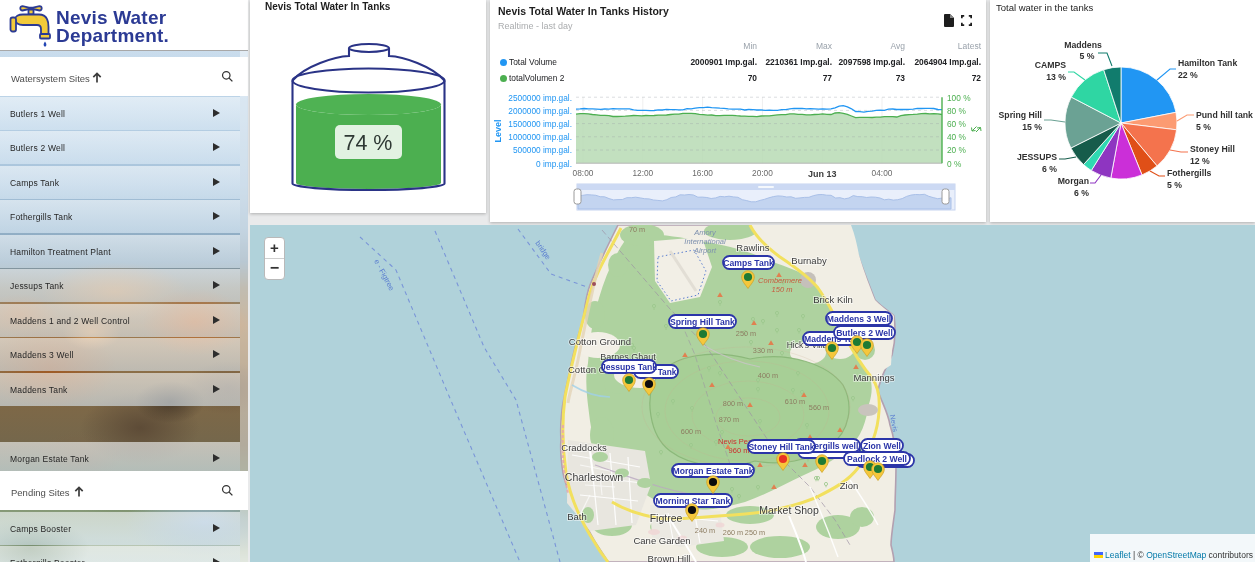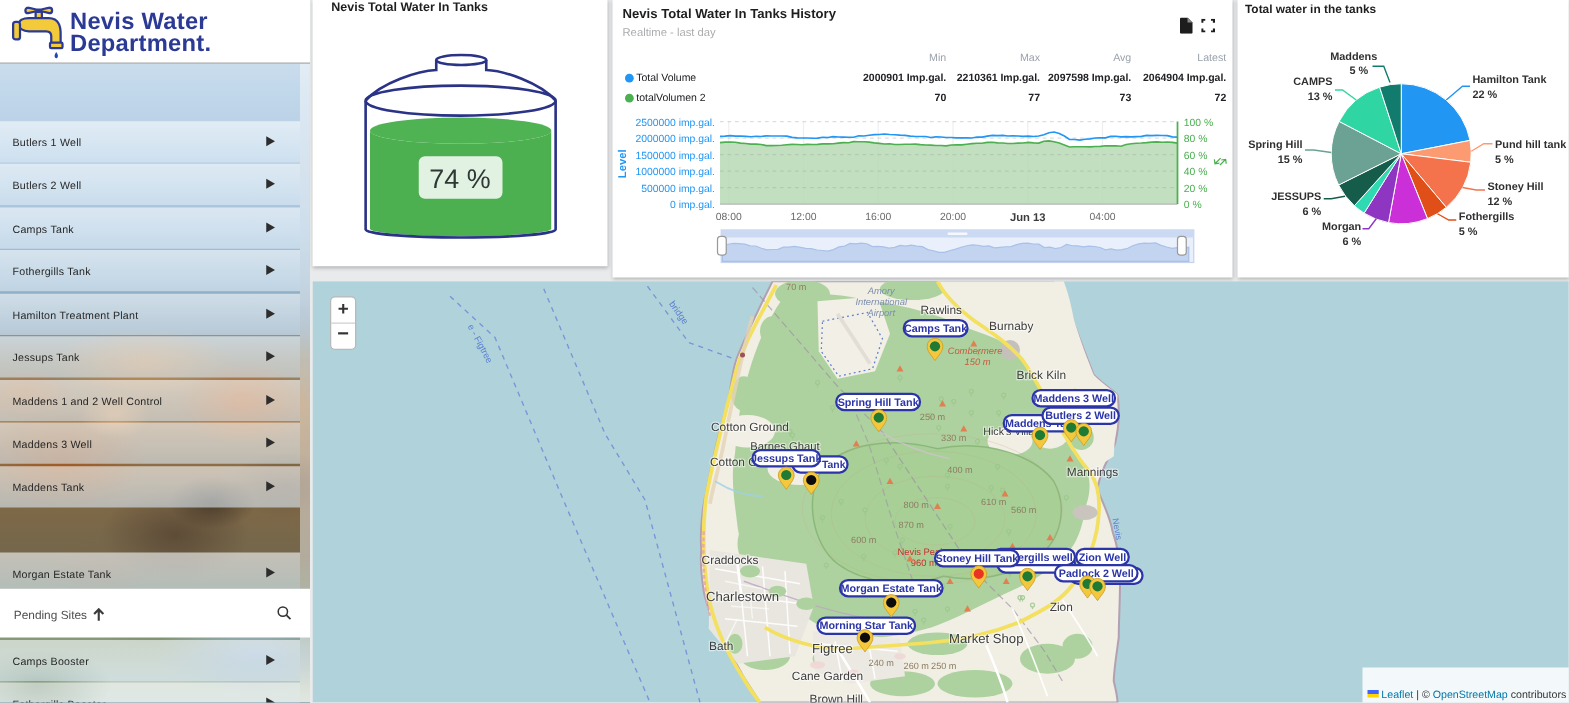--- a/index.html
+++ b/index.html
@@ -41,20 +41,30 @@
    <g stroke="#2b3a94" stroke-width="1.8" fill="#f2ca3a" stroke-linejoin="round" stroke-linecap="round">
     <path d="M13.5,5.5 a2.2,2.2 0 0 1 0,-4.4 l6.5,1.5 h4 l6.5,-1.5 a2.2,2.2 0 0 1 0,4.4 l-6.5,-1.5 h-4 z"></path>
     <rect x="19.5" y="4.5" width="5" height="5"></rect>
     <path d="M14,9.5 h16 c3.5,0 6.5,1.5 8,4.5 c1.5,2.8 1.5,5 1.5,8 v8 h-7.5 v-6 c0,-2.5 -1.5,-4 -4,-4 h-14 c-4.5,0 -8,-2.3 -8,-5.5 c0,-3.2 3.5,-5 8,-5 z"></path>
     <rect x="1.5" y="12.5" width="5.5" height="14" rx="2"></rect>
     <rect x="31" y="29" width="10" height="4.5" rx="1"></rect>
    </g>
    <path d="M36 36.5 q-2.8 3.8 0 5.3 q2.8 -1.5 0 -5.3" fill="#2446b4"></path>
   </svg>
   <div style="position:absolute;left:56px;top:9px;font-weight:bold;font-size:19px;line-height:17.5px;color:#2b3a94;letter-spacing:.2px;">Nevis Water<br>Department.</div>
+ </div>
+ <div class="sbheader" style="top:57px;">
+      <span class="t">Watersystem Sites</span>
+      <svg style="position:absolute;left:92px;top:15px;" width="10" height="11" viewBox="0 0 10 11">
+        <path d="M5,10.5 V2 M1.3,5.2 L5,1.5 L8.7,5.2" stroke="#3c3c3c" stroke-width="1.7" fill="none"></path>
+      </svg>
+  <svg class="mag" viewBox="0 0 16 16">
+        <circle cx="6.5" cy="6.5" r="4.6" fill="none" stroke="#333" stroke-width="1.5"></circle>
+        <line x1="10" y1="10" x2="14" y2="14" stroke="#333" stroke-width="1.7"></line>
+      </svg>
  </div>
  <div class="sbrow" style="top:96.5px;">
       <span class="t">Butlers 1 Well</span>
       <span class="arr"></span>
     </div>
  <div class="sbrow" style="top:131px;">
       <span class="t">Butlers 2 Well</span>
       <span class="arr"></span>
     </div>
  <div class="sbrow" style="top:165.5px;">
@@ -218,21 +228,21 @@
   <rect x="268" y="101" width="16" height="2" rx="1" fill="#f5f8fc"></rect>
   <path d="M88,124 L88.0,111.4 L92.4,110.4 L96.9,109.7 L101.3,109.9 L105.8,110.3 L110.2,111.7 L114.6,111.8 L119.1,113.6 L123.5,114.9 L128.0,114.6 L132.4,114.5 L136.8,112.7 L141.3,112.7 L145.7,112.2 L150.2,112.9 L154.6,113.7 L159.0,113.9 L163.5,115.0 L167.9,115.4 L172.4,115.9 L176.8,114.7 L181.2,112.5 L185.7,111.9 L190.1,109.8 L194.6,110.0 L199.0,109.5 L203.5,110.0 L207.9,112.2 L212.3,112.1 L216.8,112.5 L221.2,113.5 L225.7,112.9 L230.1,111.4 L234.5,111.8 L239.0,111.2 L243.4,111.9 L247.9,112.3 L252.3,114.7 L256.7,115.6 L261.2,116.8 L265.6,116.8 L270.1,115.4 L274.5,114.3 L278.9,112.8 L283.4,111.6 L287.8,110.9 L292.3,111.2 L296.7,112.0 L301.1,111.8 L305.6,113.3 L310.0,112.9 L314.5,112.4 L318.9,112.3 L323.3,110.7 L327.8,109.7 L332.2,109.5 L336.7,110.2 L341.1,110.3 L345.5,113.0 L350.0,112.7 L354.4,113.9 L358.9,113.0 L363.3,110.6 L367.8,111.6 L372.2,111.7 L376.6,112.5 L381.1,112.0 L385.5,112.2 L390.0,113.0 L394.4,114.8 L398.8,114.2 L403.3,115.1 L407.7,114.7 L412.2,113.6 L416.6,111.4 L421.0,110.1 L425.5,109.5 L429.9,109.7 L434.4,109.3 L438.8,111.3 L443.2,112.6 L447.7,113.7 L452.1,113.1 L456.6,114.3 L461.0,112.7 L461,124 Z" fill="#c3d4f0" stroke="#a9c0e8" stroke-width="1"></path>
   <g fill="#fff" stroke="#9a9a9a" stroke-width="1">
    <rect x="84" y="104" width="7" height="15" rx="2.5"></rect>
         <rect x="452" y="104" width="7" height="15" rx="2.5"></rect>
   </g>
  </svg>
 </div>
 
 <div class="card" id="piecard" style="left:990px;top:0;width:265px;height:222px;">
- <div style="position:absolute;left:6px;top:2px;font-size:9.5px;font-weight:bold;color:#1e1e1e;">Total water in the tanks</div>
+ <div style="position:absolute;left:6px;top:2px;font-size:9.5px;font-weight:normal;color:#1e1e1e;">Total water in the tanks</div>
  <svg width="265" height="222" viewBox="0 0 265 222" style="position:absolute;left:0;top:0;">
   <path d="M131,123 L131.0,67.0 A56,56 0 0 1 186.0,112.3 Z" fill="#2196f3" stroke="#fff" stroke-width="0.8"></path>
   <path d="M131,123 L186.0,112.3 A56,56 0 0 1 186.6,129.8 Z" fill="#fc9b72" stroke="#fff" stroke-width="0.8"></path>
   <path d="M131,123 L186.6,129.8 A56,56 0 0 1 167.0,165.9 Z" fill="#f4734d" stroke="#fff" stroke-width="0.8"></path>
   <path d="M131,123 L167.0,165.9 A56,56 0 0 1 152.0,174.9 Z" fill="#e04f17" stroke="#fff" stroke-width="0.8"></path>
   <path d="M131,123 L152.0,174.9 A56,56 0 0 1 120.8,178.1 Z" fill="#cb2fd8" stroke="#fff" stroke-width="0.8"></path>
   <path d="M131,123 L120.8,178.1 A56,56 0 0 1 101.3,170.5 Z" fill="#8e35c1" stroke="#fff" stroke-width="0.8"></path>
   <path d="M131,123 L101.3,170.5 A56,56 0 0 1 93.5,164.6 Z" fill="#2fd9b2" stroke="#fff" stroke-width="0.8"></path>
   <path d="M131,123 L93.5,164.6 A56,56 0 0 1 80.9,148.0 Z" fill="#165c4b" stroke="#fff" stroke-width="0.8"></path>
   <path d="M131,123 L80.9,148.0 A56,56 0 0 1 81.3,97.1 Z" fill="#6ba294" stroke="#fff" stroke-width="0.8"></path>

